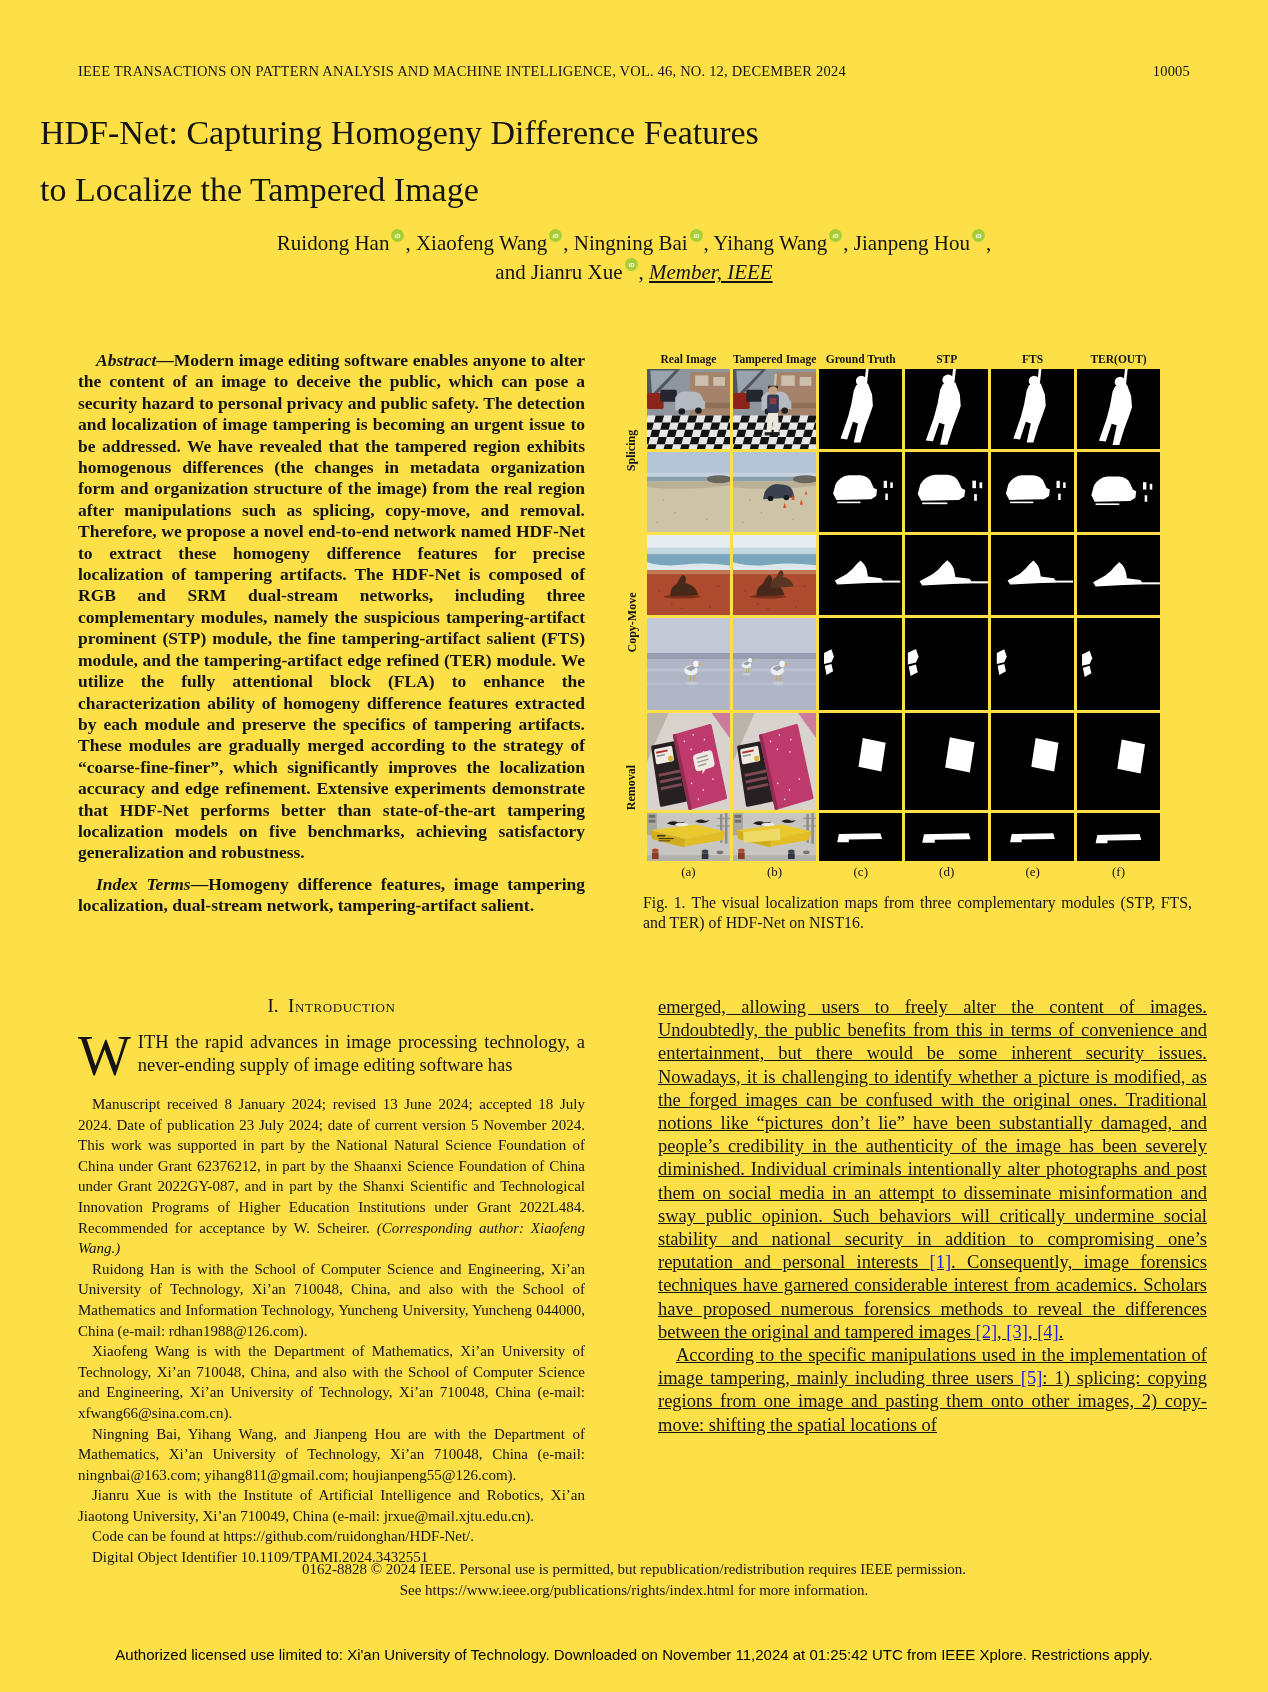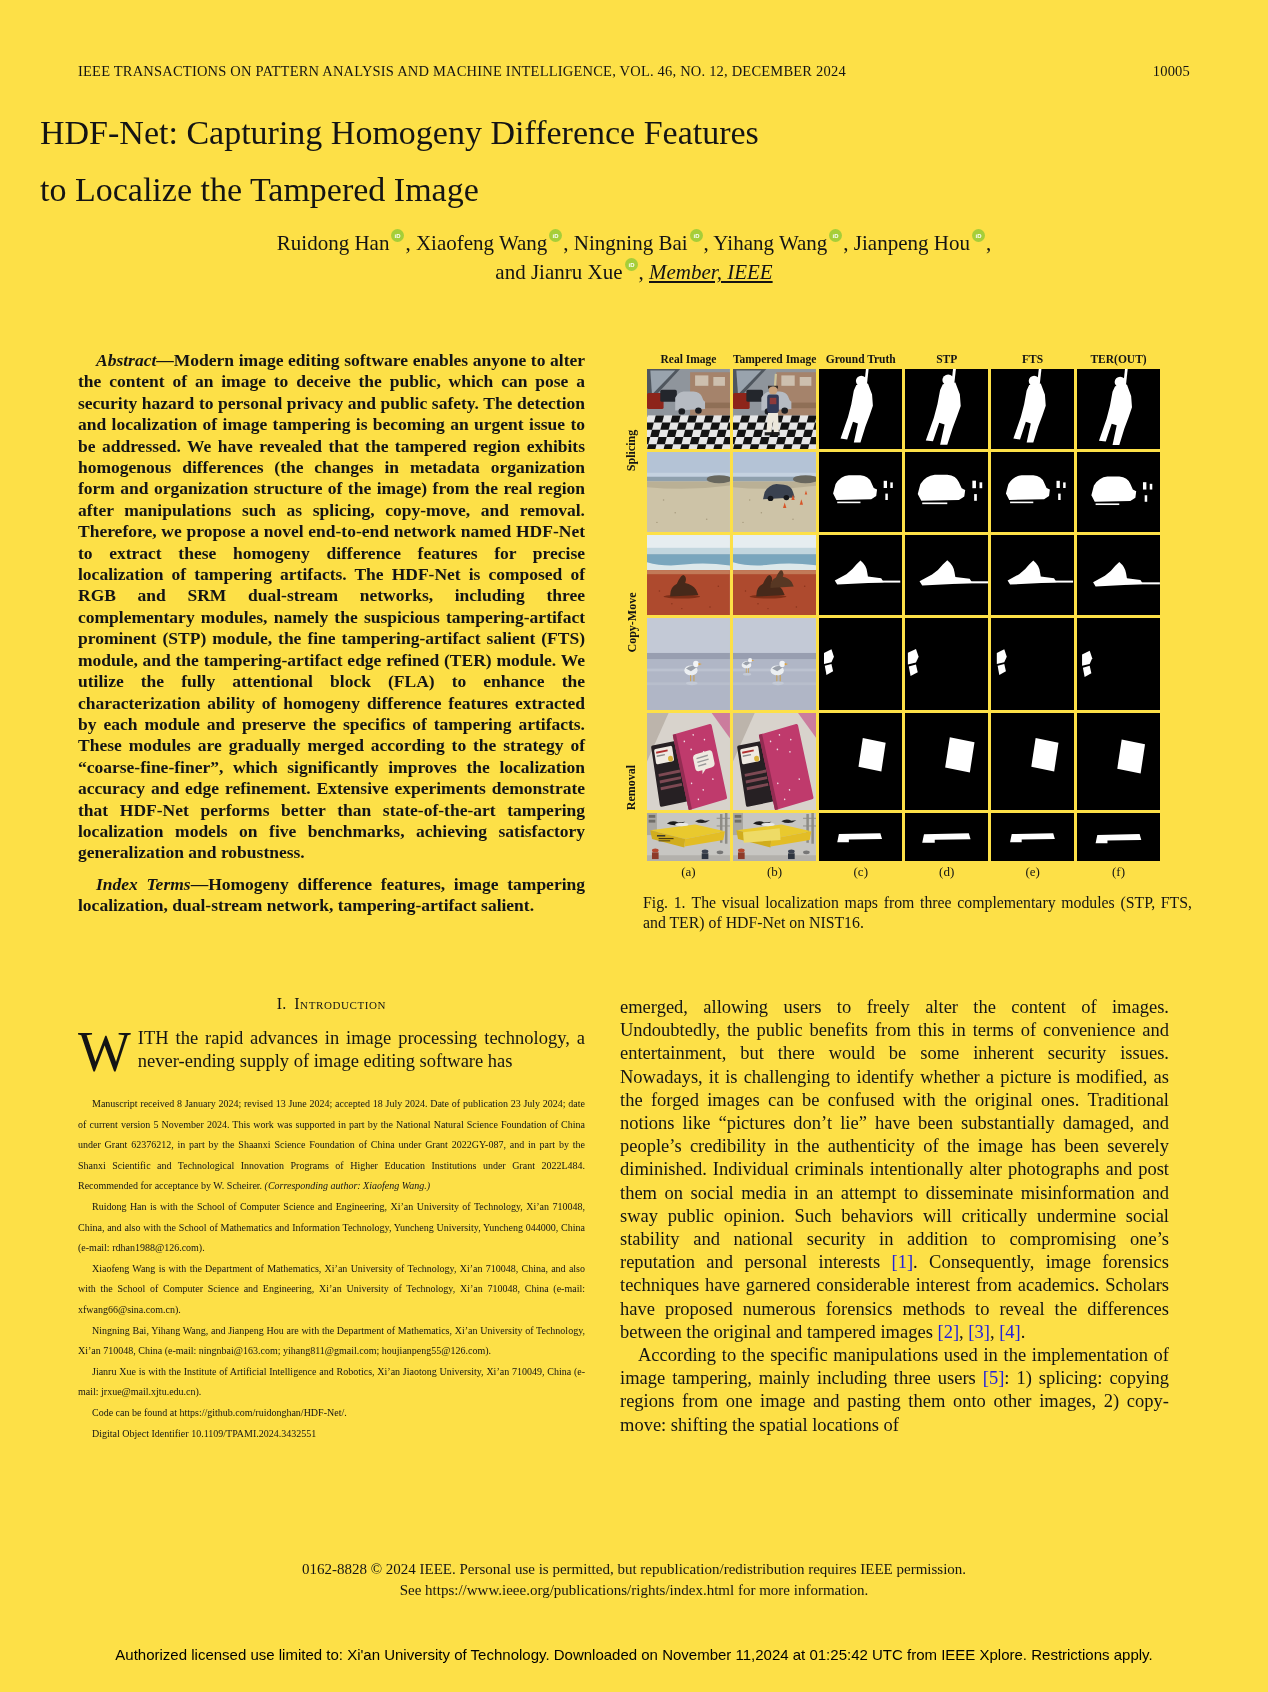--- a/index.html
+++ b/index.html
@@ -21,42 +21,42 @@
     text-align:left; font-size:34px; line-height:57px; font-weight:400;
   }
   .author-block {
     position:absolute; top:229px; left:60px; right:60px;
     text-align:center; font-size:21px; line-height:29px;
   }
   .orcid { display:inline-block; vertical-align:super; margin:0 1px 0 2px; }
   .membership { font-style:italic;text-decoration:underline; }
   
   .col-left  { position:absolute; left:78px;  top:350px; width:507px; }
-  .col-right-body { position:absolute; left:620px; top:996px; width:549px; }
+  .col-right-body { position:absolute; left:658px; top:996px; width:549px;text-decoration:underline; }
   p.just { text-align:justify; margin:0; }
   .abstract-para, .index-para {
     font-weight:bold; font-size:17.5px; line-height:21.4px; text-align:justify; margin:0;
     text-indent:18px;
   }
   .index-para { margin-top:10px; }
   .seg-bi { font-style:italic; }
   .sec-heading {
-    text-align:center; font-size:16px; margin:78px 0 14px 0; font-weight:400;
+    text-align:center; font-size:19px; margin:78px 0 14px 0; font-weight:400;
   }
   .sc { font-variant:small-caps; letter-spacing:0.6px; }
   .body-text { font-size:18.5px; line-height:23.2px; }
   .dropcap {
     float:left; font-size:56px; line-height:45px; padding:3px 7px 0 0; font-weight:400;
   }
   .indent { text-indent:18px; }
   .cite { color:var(--cite,#2121dd); }
   
   .footnotes {
     position:absolute; left:78px; top:1094px; width:507px;
-    font-size:10px; line-height:20.6px;
+    font-size:15px; line-height:20.6px;
   }
   .footnotes p { margin:0; text-align:justify; text-indent:14px; }
   
   .figure-grid {
     position:absolute; left:620px; top:350px; width:540px;
     display:grid; grid-template-columns:24px repeat(6,1fr);
     grid-template-rows:16px 80px 80px 80px 92px 97px 48px 15px;
     gap:3px;
   }
   .fg-head { grid-row:1; font-weight:bold; font-size:11.5px; text-align:center; align-self:end; line-height:13px; white-space:nowrap; }

